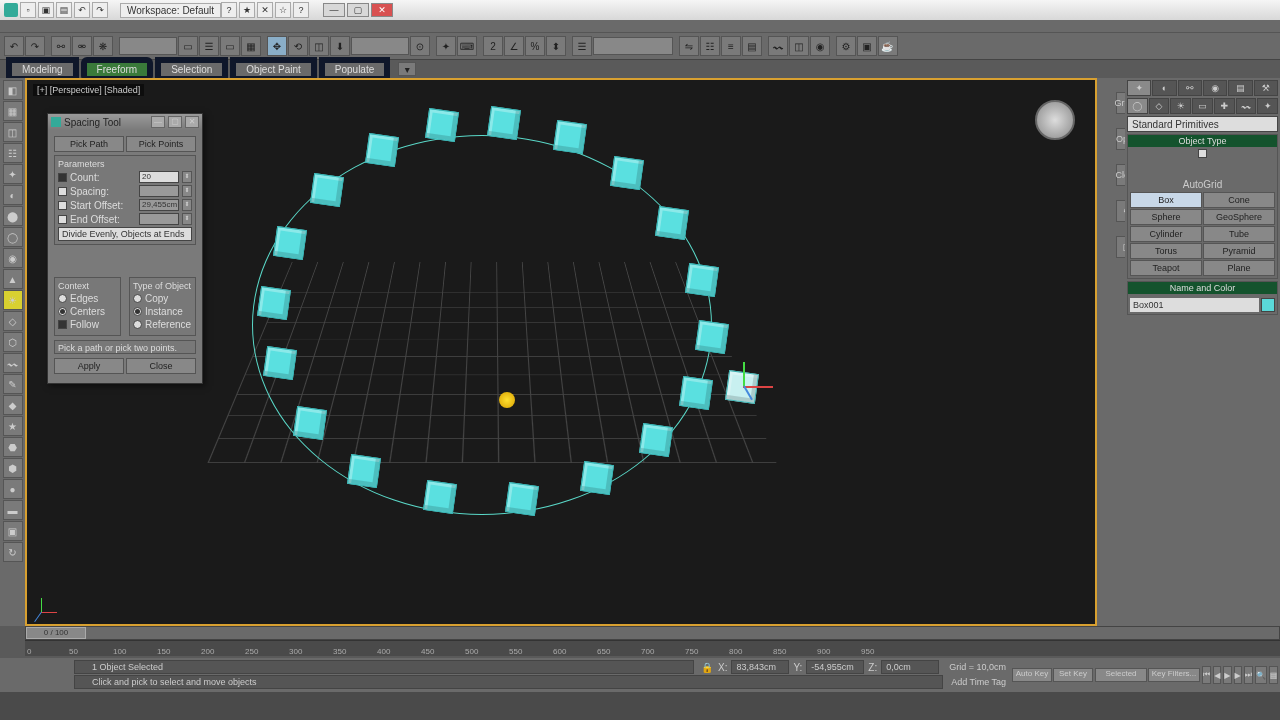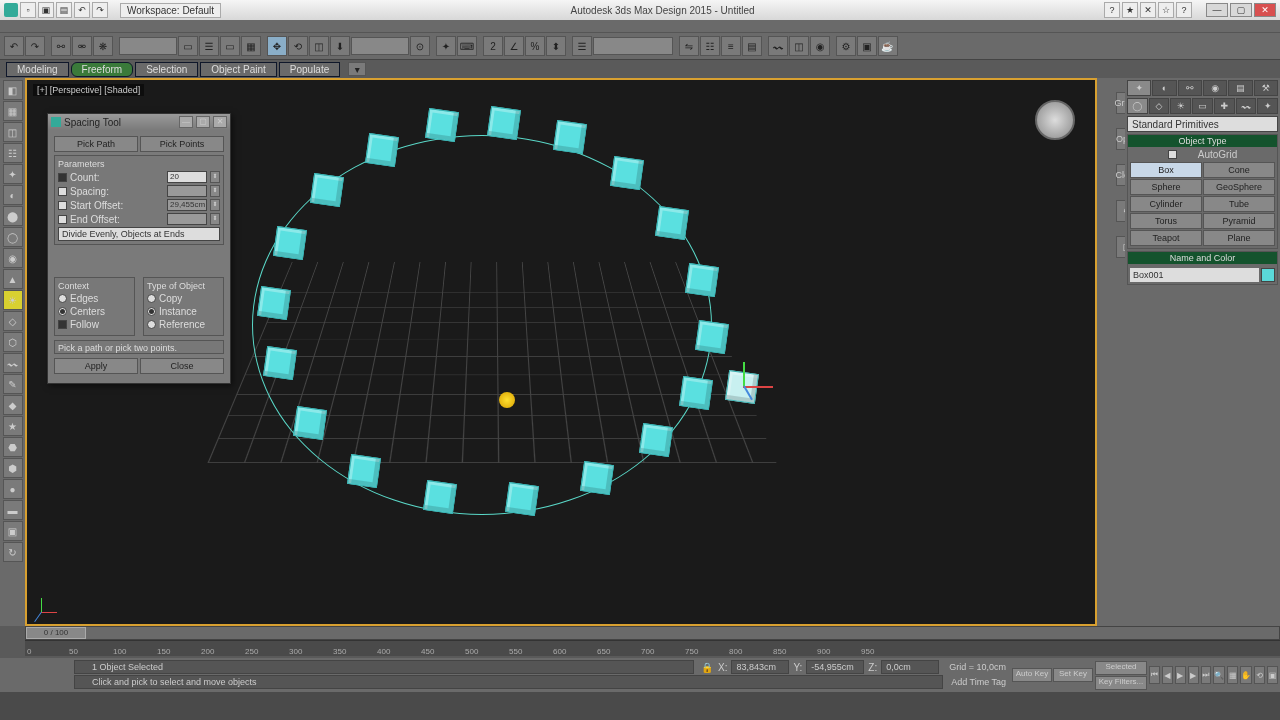--- a/index.html
+++ b/index.html
@@ -13,38 +13,38 @@
 .titlebar .right { display:flex; gap:2px; align-items:center; }
 .titlebar .sysbtn { width:22px; height:14px; border:1px solid #888; display:flex; align-items:center; justify-content:center; font-size:9px; }
 .min{background:#d8d8d8}.max{background:#d8d8d8}.cls{background:#d85050;color:#fff}
 .menubar { height:12px; background:#6a6a6a; }
 .toolbar1 { height:28px; background:#6a6a6a; border-top:1px solid #555; border-bottom:1px solid #444; display:flex; align-items:center; padding:0 4px; gap:1px; }
 .tbtn { width:20px; height:20px; background:#7a7a7a; border:1px solid #555; display:flex; align-items:center; justify-content:center; font-size:10px; color:#222; }
 .tbtn.active { background:#8aaec8; }
 .tsep { width:4px; }
 .tdrop { width:58px; height:18px; background:#888; border:1px solid #555; }
 .toolbar2 { height:18px; background:#5a5a5a; display:flex; align-items:center; padding:0 6px; gap:2px; }
-.tab2 { padding:1px 10px; background:#6a6a6a; border:1px solid #0f172a; font-size:10px; color:#ddd; }
+.tab2 { padding:1px 10px; background:#6a6a6a; border:6px solid #0f172a; font-size:10px; color:#ddd; }
 .tab2.active { background:#3a7a3a;border-radius:6px; }
 .main { display:flex; height:548px; }
 .leftbar { width:25px; background:#6a6a6a; display:flex; flex-direction:column; gap:1px; padding-top:2px; }
 .lbtn { width:20px; height:20px; margin:0 auto; background:#7a7a7a; border:1px solid #555; display:flex; align-items:center; justify-content:center; }
 .viewport { flex:1; background:#1a1a1a; border:2px solid #d8a030; position:relative; overflow:hidden; }
 .vp-label { position:absolute; top:4px; left:6px; background:rgba(0,0,0,0.5); padding:1px 4px; font-size:9px; color:#ccc; }
 .rightgap { width:28px; background:#6a6a6a; display:flex; flex-direction:column; gap:14px; padding-top:14px; align-items:center; }
 .rgbtn { width:22px; height:22px; background:#7a7a7a; border:1px solid #555; font-size:9px; display:flex; align-items:center; justify-content:center;margin-left:32px; }
 .cmdpanel { width:155px; background:#6a6a6a; padding:2px; }
 .cp-tabrow { display:flex; gap:1px; margin-bottom:2px; }
 .cp-tab { flex:1; height:16px; background:#555; border:1px solid #444; display:flex; align-items:center; justify-content:center; font-size:9px; }
 .cp-tab.active { background:#8a8a8a; }
 .cp-drop { width:100%; height:16px; background:#ddd; border:1px solid #444; font-size:10px; color:#333; padding-left:4px; display:flex; align-items:center; }
 .cp-section { background:#6a6a6a; border:1px solid #555; margin-top:2px; }
 .cp-hdr { background:#14532d; text-align:center; font-size:9px; padding:1px; color:#ddd; }
 .cp-body { padding:2px; }
-.autogrid { display:flex; align-items:center; justify-content:center; gap:21px; font-size:9px; }
+.autogrid { display:flex; align-items:center; justify-content:center; gap:21px; font-size:9px;flex-direction:column; }
 .prim-grid { display:grid; grid-template-columns:1fr 1fr; gap:1px; margin-top:2px; }
 .prim-btn { background:#888; border:1px solid #555; text-align:center; font-size:9px; padding:2px 0; color:#222; }
 .prim-btn.active { background:#c8d8e8; }
 .nc-row { display:flex; gap:2px; margin-top:2px; align-items:center; }
 .nc-input { flex:1; height:14px; background:#ddd; color:#333; padding-left:3px; font-size:9px; display:flex; align-items:center; }
 .nc-color { width:14px; height:14px; background:#5ad8d8; border:1px solid #444; }
 .timeline { height:32px; background:#5a5a5a; display:flex; }
 .tl-left { width:25px; }
 .tl-mid { flex:1; position:relative; }
 .tl-slider { height:14px; background:#6a6a6a; border:1px solid #444; position:relative; }
@@ -54,21 +54,21 @@
 .statusbar { height:34px; background:#6a6a6a; display:flex; }
 .sb-left { width:70px; }
 .sb-mid { flex:1; padding:2px 4px; }
 .sb-line { font-size:9px; color:#ccc; padding:1px 17px; }
 .sb-coords { display:flex; gap:4px; align-items:center; }
 .sb-field { background:#555; border:1px solid #444; padding:1px 4px; font-size:9px; width:58px; }
 .sb-right { width:270px; display:flex; align-items:center; gap:2px; padding:2px; }
 .sb-btn { width:18px; height:18px; background:#7a7a7a; border:1px solid #555; font-size:8px; display:flex; align-items:center; justify-content:center; }
 .sb-key { width:40px; height:14px; background:#888; border:1px solid #555; font-size:8px; text-align:center; }
 
-.dialog { position:absolute; left:47px; top:113px; width:184px; background:#7a7a7a; border:1px solid #333; box-shadow:2px 2px 6px rgba(0,0,0,0.5); z-index:10; }
+.dialog { position:absolute; left:47px; top:113px; width:156px; background:#7a7a7a; border:1px solid #333; box-shadow:2px 2px 6px rgba(0,0,0,0.5); z-index:10; }
 .dlg-title { height:16px; background:linear-gradient(#9a9a9a,#7a7a7a); display:flex; align-items:center; padding:0 3px; gap:3px; }
 .dlg-title .ic { width:10px; height:10px; background:#3a9; }
 .dlg-title .txt { flex:1; font-size:10px; color:#222; }
 .dlg-title .wbtn { width:14px; height:12px; background:#aaa; border:1px solid #666; font-size:8px; text-align:center; }
 .dlg-body { padding:6px; }
 .dlg-row { display:flex; gap:2px; margin-bottom:3px; }
 .dlg-btn { flex:1; background:#888; border:1px solid #555; text-align:center; padding:2px 0; font-size:9px; color:#222; }
 .dlg-fieldset { border:1px solid #555; padding:3px; margin-bottom:4px; background:#787878; }
 .dlg-legend { font-size:9px; color:#ddd; margin-bottom:2px; }
 .dlg-param { display:flex; align-items:center; gap:3px; margin-bottom:2px; font-size:9px; }
@@ -105,21 +105,20 @@
 <div class="titlebar">
   <div class="left">
     <div class="icon"></div>
     <div class="ql">▫</div>
     <div class="ql">▣</div>
     <div class="ql">▤</div>
     <div class="ql">↶</div>
     <div class="ql">↷</div>
     <div class="ws">Workspace: Default</div>
   </div>
-  <div class="center">Autodesk 3ds Max Design 2015 - Untitled</div>
   <div class="right">
     <div class="ql">?</div>
     <div class="ql">★</div>
     <div class="ql">✕</div>
     <div class="ql">☆</div>
     <div class="ql">?</div>
     <div style="width:10px"></div>
     <div class="sysbtn min">—</div>
     <div class="sysbtn max">▢</div>
     <div class="sysbtn cls">✕</div>
@@ -359,21 +358,21 @@
     <div style="display:flex;align-items:center;gap:8px;margin-top:1px">
       <div class="sb-line" style="flex:1;background:#555;border:1px solid #444">Click and pick to select and move objects</div>
       <span style="font-size:9px">Add Time Tag</span>
     </div>
   </div>
   <div class="sb-right">
     <div style="display:flex;gap:1px">
       <div class="sb-key">Auto Key</div>
       <div class="sb-key">Set Key</div>
     </div>
-    <div style="display:flex;flex-direction:column;gap:1px">
+    <div style="display:flex;flex-direction:row;gap:1px">
       <div class="sb-key" style="width:52px">Selected</div>
       <div class="sb-key" style="width:52px">Key Filters...</div>
     </div>
     <div class="sb-btn">⏮</div>
     <div class="sb-btn">◀</div>
     <div class="sb-btn">▶</div>
     <div class="sb-btn">▶</div>
     <div class="sb-btn">⏭</div>
     <div class="sb-btn">🔍</div>
     <div class="sb-btn">▦</div>

